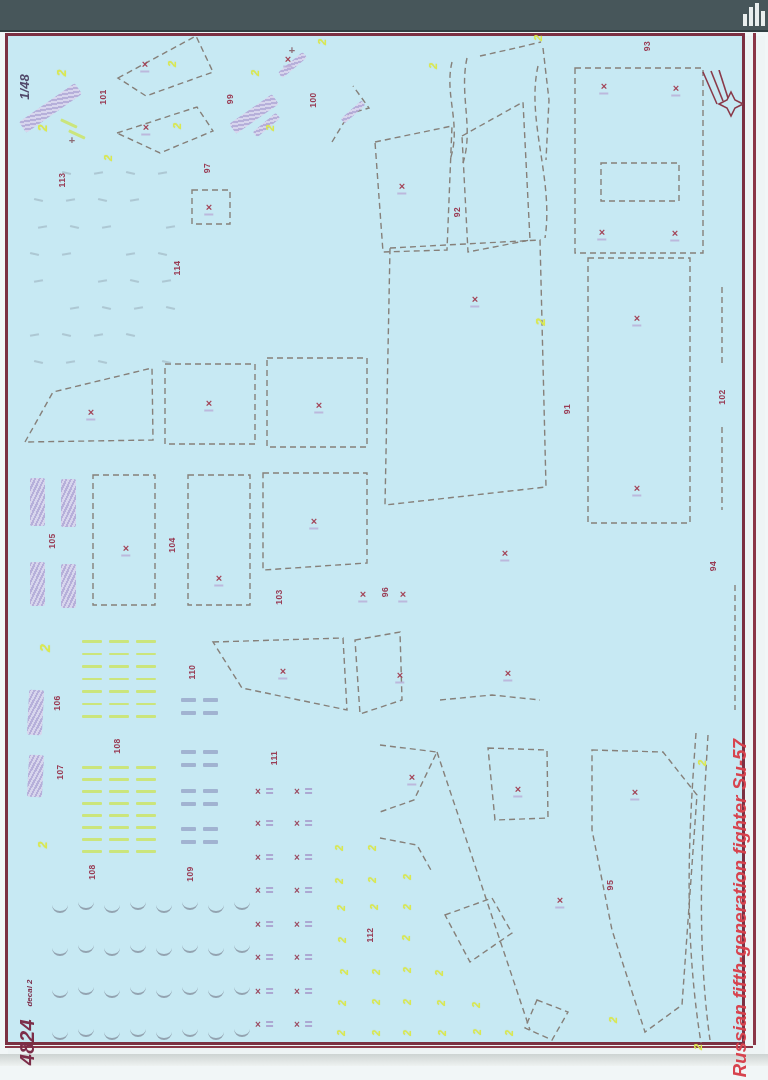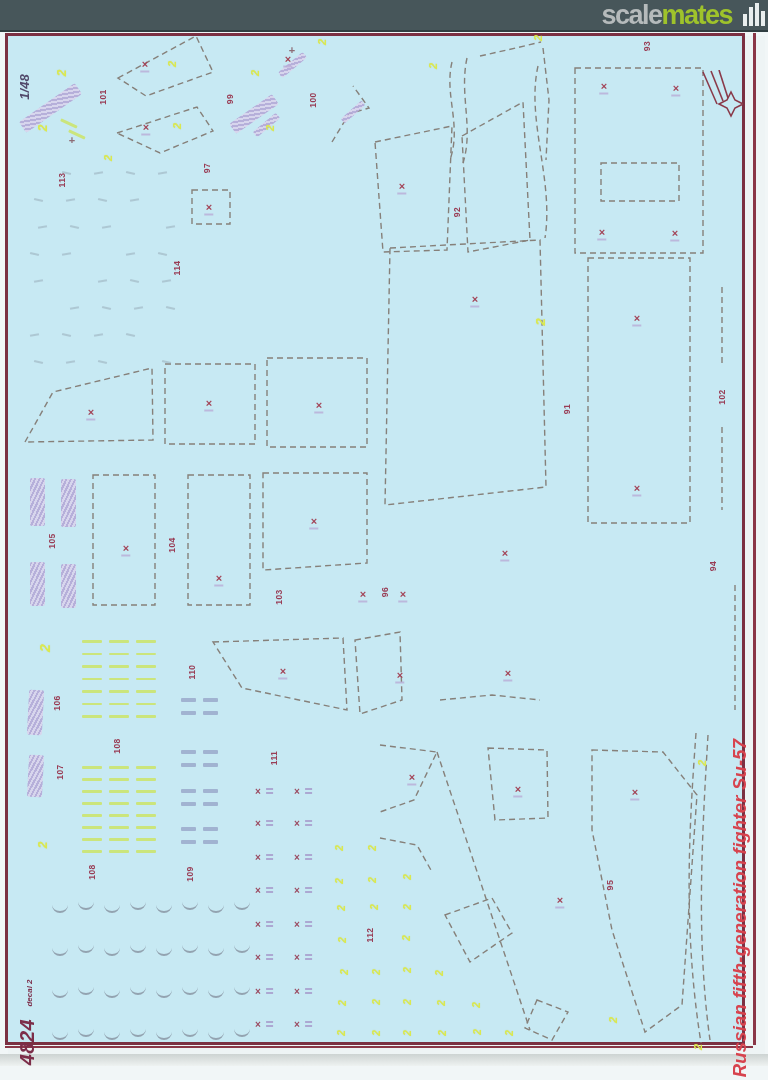--- a/index.html
+++ b/index.html
@@ -70,24 +70,20 @@
              font-style:italic;font-size:18.5px;letter-spacing:.2px;white-space:nowrap;
              transform:translate(-50%,-50%) rotate(-90deg);}
 
   
   #emblem{position:absolute;left:697px;top:40px;z-index:6;}
 </style>
 </head>
 <body>
 
 <div id="topbar">
-  <div id="logo">
-    <span class="lg scale">scale</span>
-    <span class="lg mates">mates</span>
-  </div>
   <div id="logo-icon">
     <i style="height:12px"></i>
       <i style="height:19px"></i>
       <i style="height:23px"></i>
       <i style="height:15px"></i>
   </div>
 </div>
 
 <div id="sheet">
   <div id="paper"></div>

